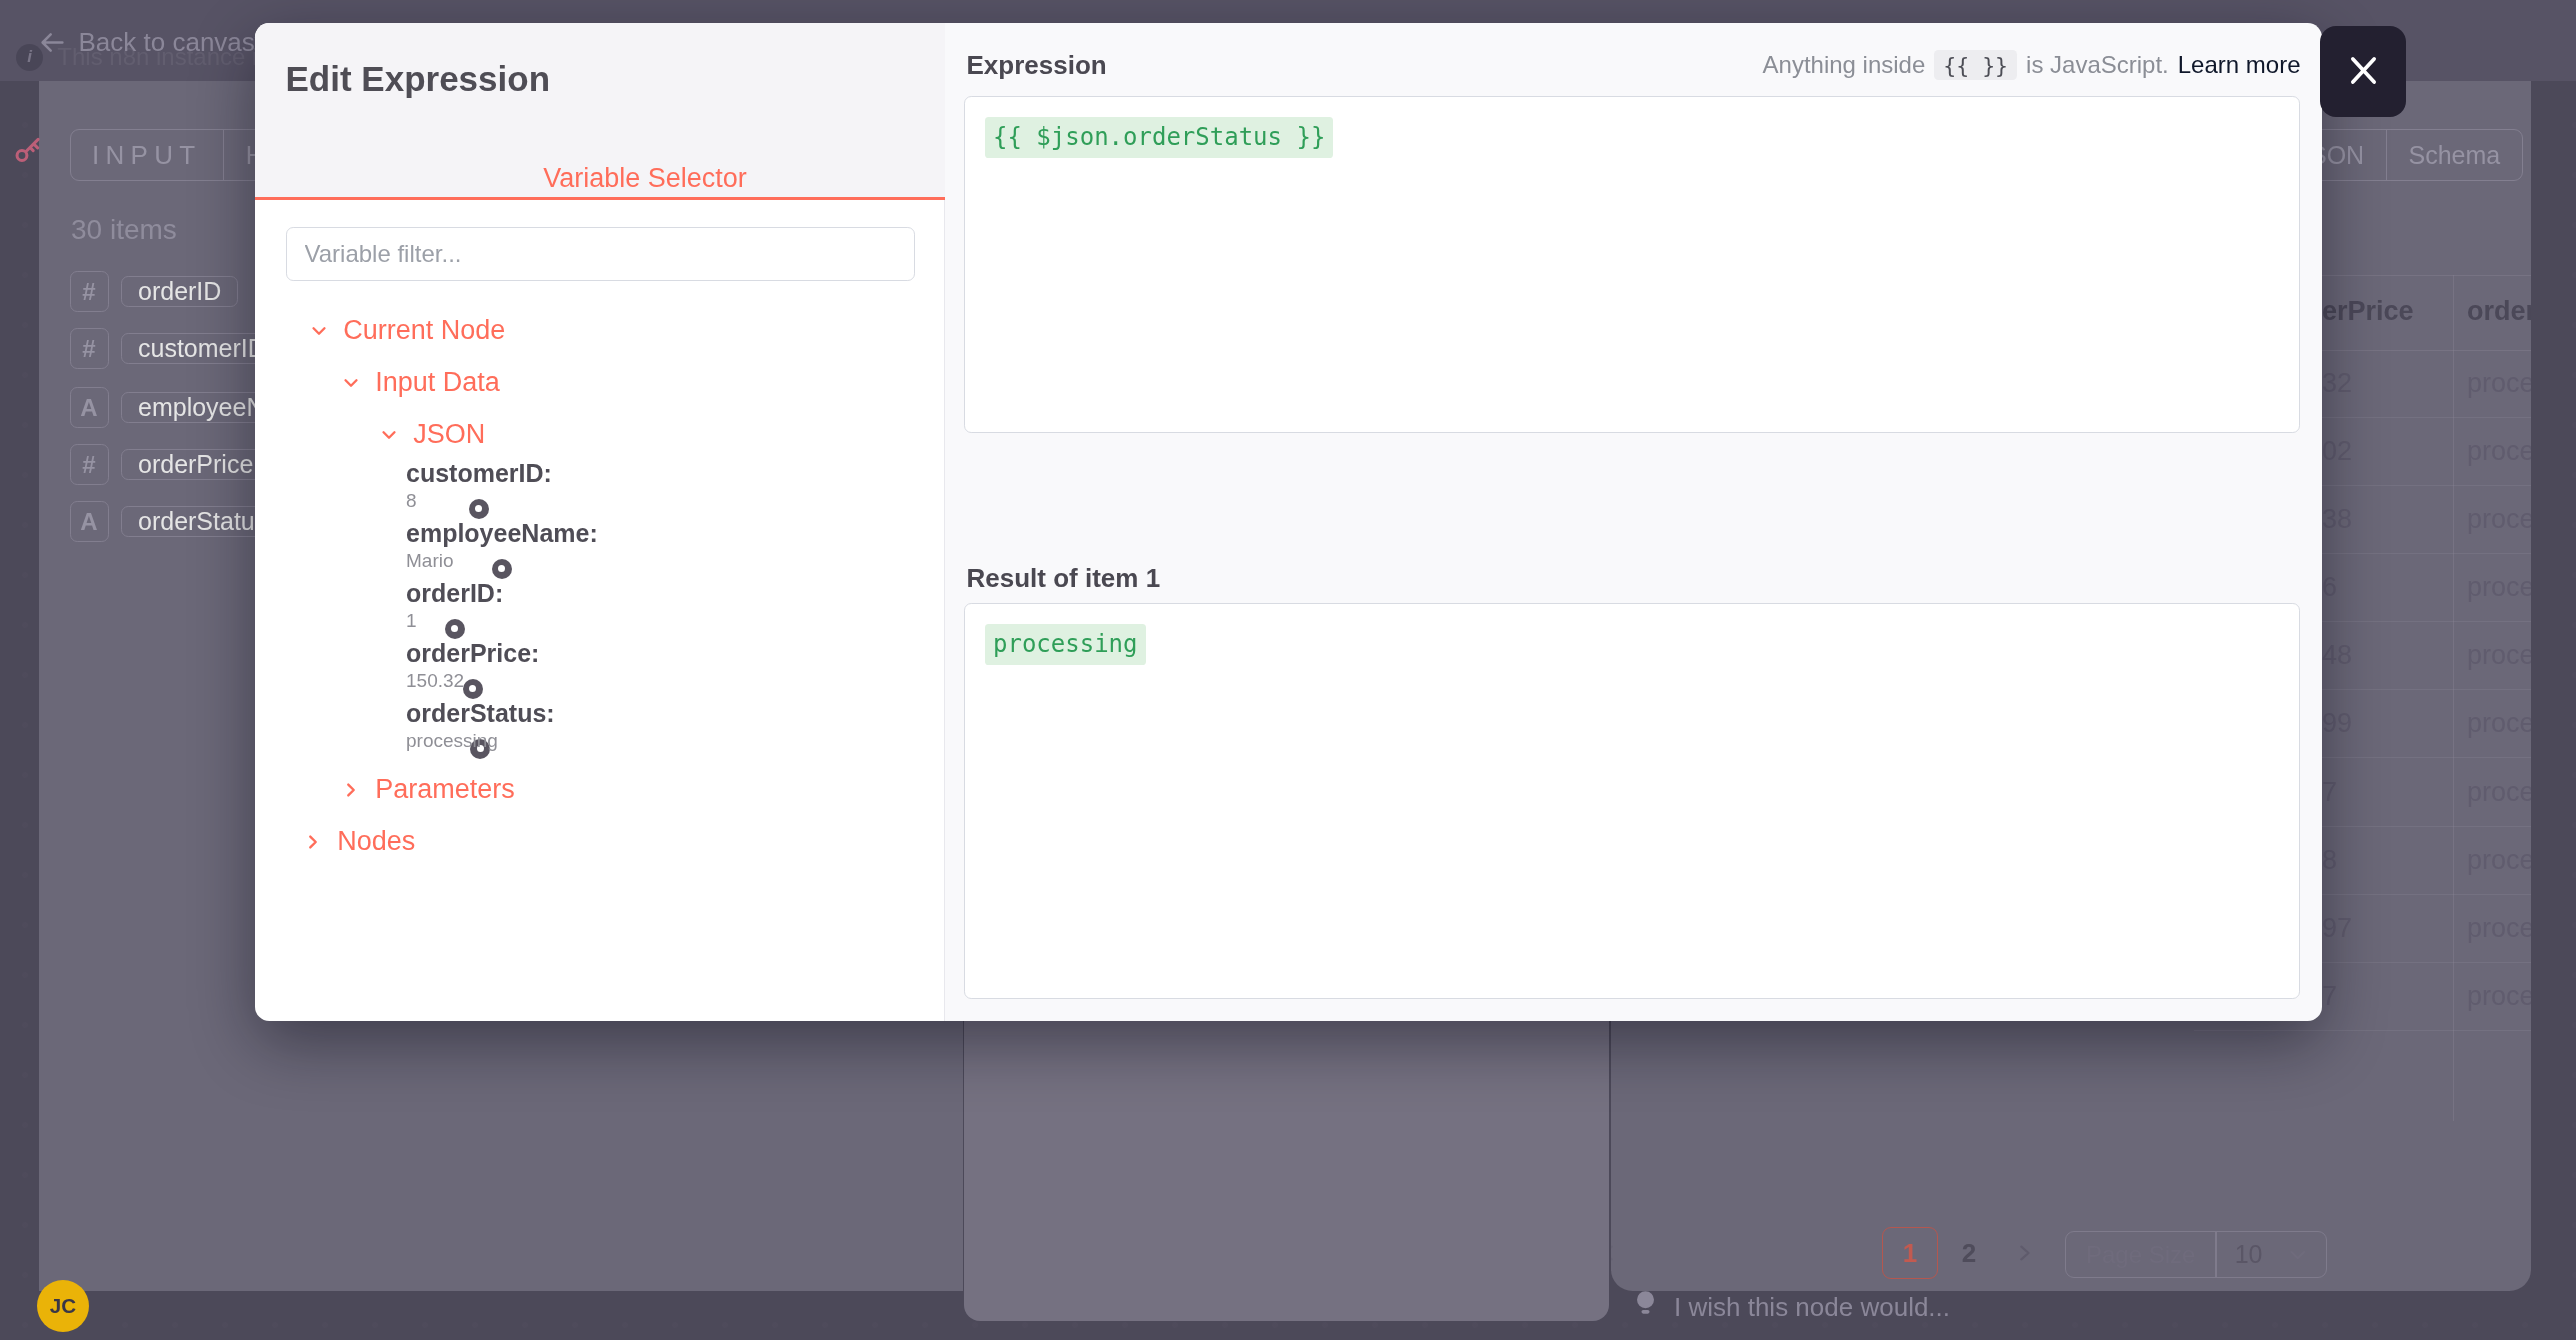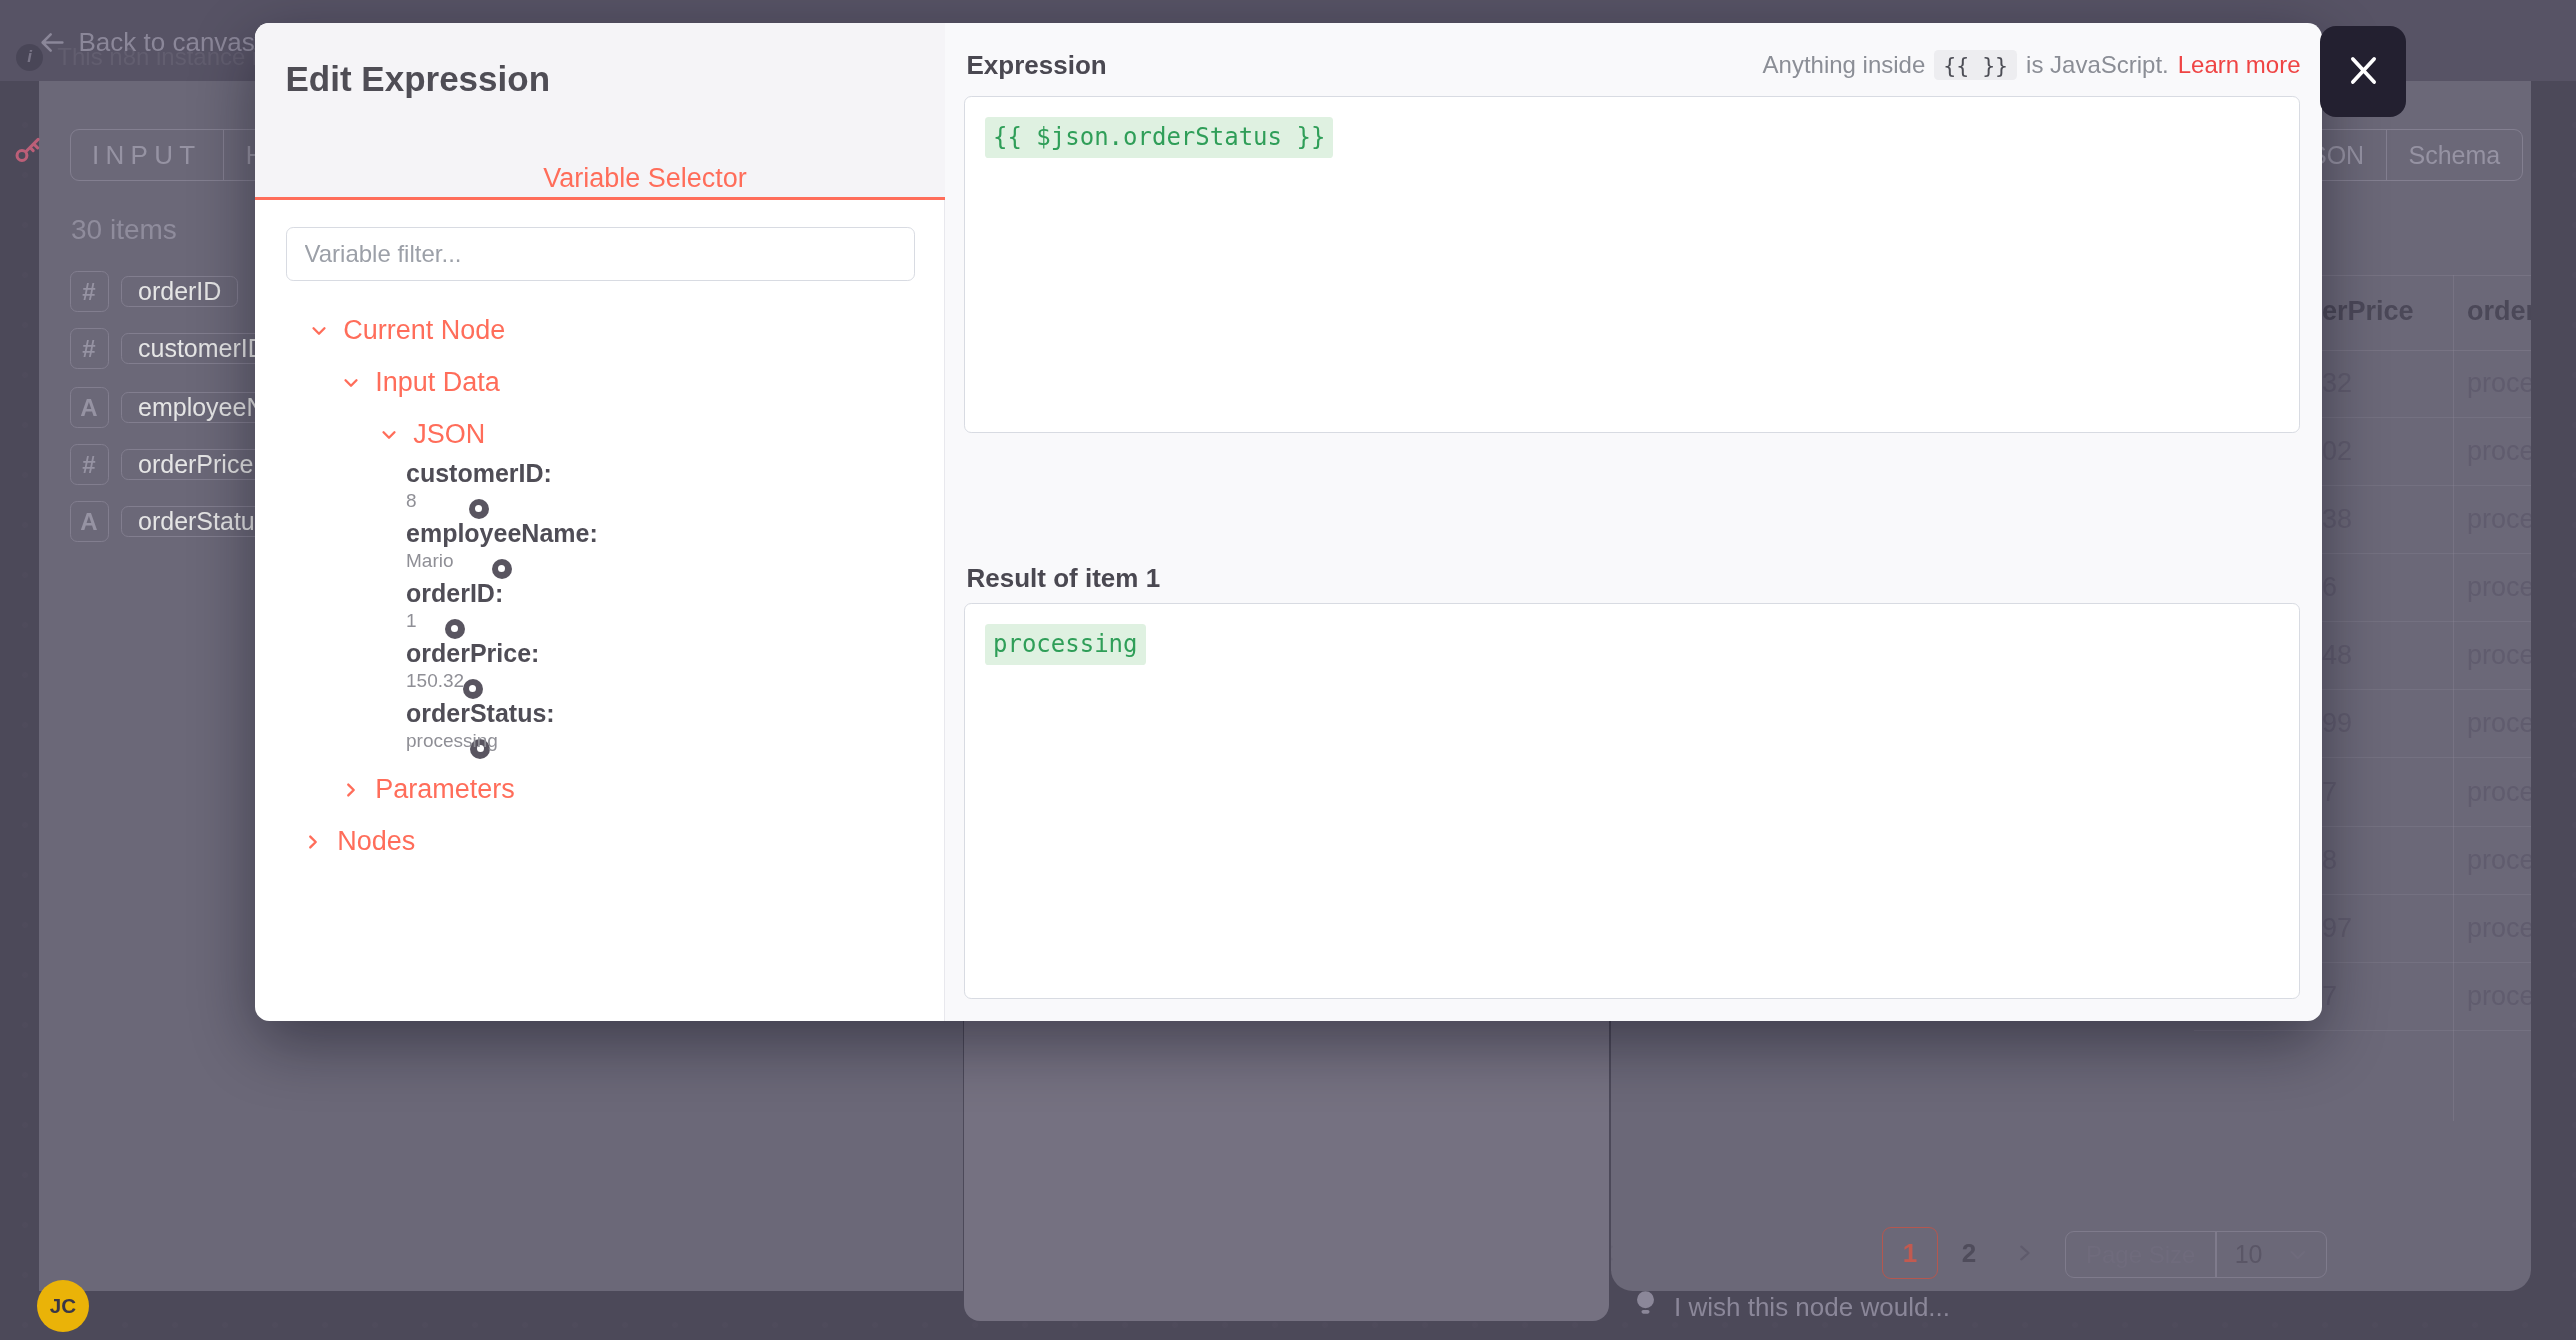--- a/index.html
+++ b/index.html
@@ -76,21 +76,21 @@
   .tree-value{position:absolute;color:#8f8f96;font-size:19px;}
   .target{width:20px;height:20px;border-radius:50%;background:#595560;position:relative;display:inline-block;}
   .target::after{content:'';position:absolute;left:6.3px;top:6.3px;width:7.2px;height:7.2px;background:#fff;border-radius:50%;}
   .chev{display:flex;}
   .chev.down svg{transform:rotate(90deg);}
 
   .modal-right{position:absolute;left:690px;top:0;width:1377px;height:998px;background:#f9f9fb;border-radius:0 14.3px 14.3px 0;}
   .section-heading{position:absolute;font-size:26px;font-weight:700;color:#4a4851;}
   .hint{position:absolute;right:21.5px;top:27px;display:flex;align-items:center;gap:9px;color:#8b8e96;font-size:24px;}
   .hint .chip{background:#ededf0;border-radius:4.5px;padding:2.7px 9px;color:#4c4d55;font-family:"DejaVu Sans Mono",monospace;font-size:21.5px;}
-  .hint .link{color:#ef4444;cursor:pointer;}
+  .hint .link{color:#0f172a;cursor:pointer;}
   .code-box{position:absolute;left:19px;width:1336px;background:#ffffff;border:1.3px solid #d8dbe2;border-radius:7.2px;box-sizing:border-box;}
   .code-box .code{position:absolute;left:20px;top:20px;background:#dff1e1;color:#2f9e58;font-family:"DejaVu Sans Mono",monospace;font-size:24px;padding:6.3px 8px;border-radius:3.6px;white-space:pre;}
 
   .close-btn{position:absolute;left:2320px;top:26px;width:86px;height:91px;background:#232030;border:none;border-radius:16px;z-index:11;display:flex;align-items:center;justify-content:center;cursor:pointer;}
 </style>
 </head>
 <body>
 
 <div>
 

